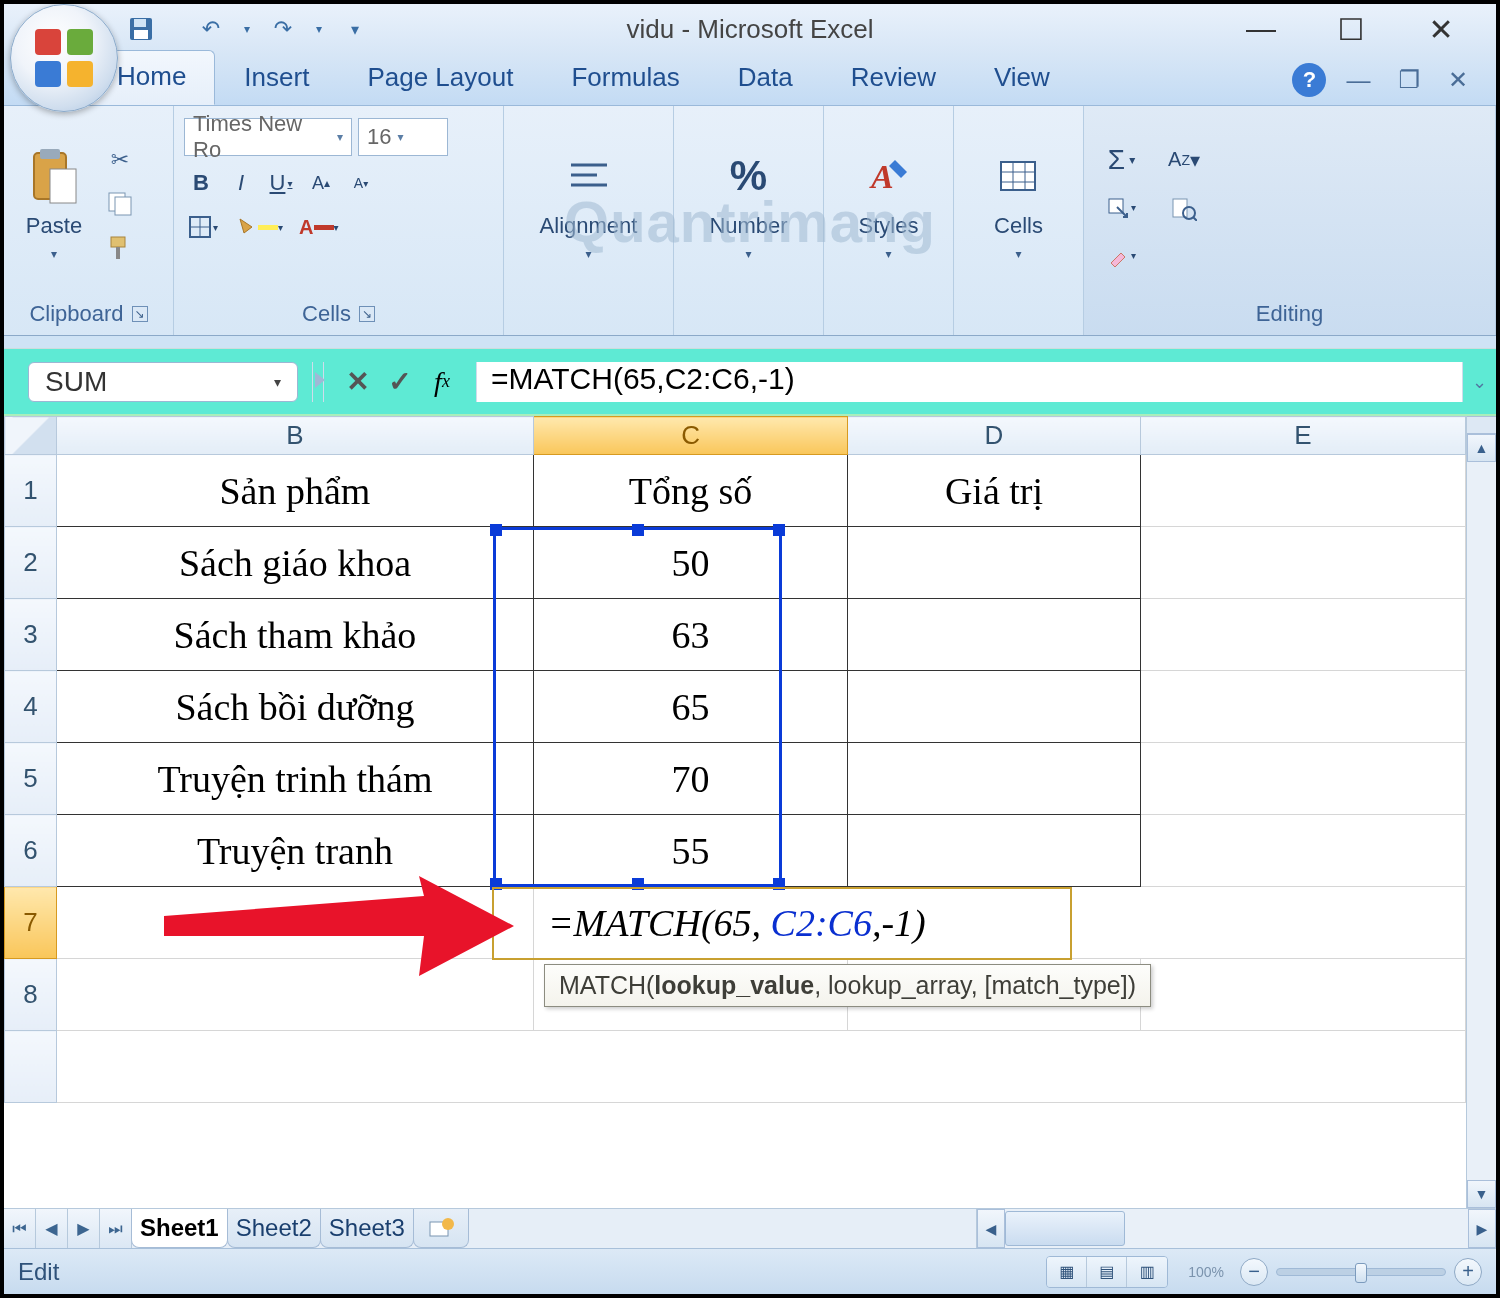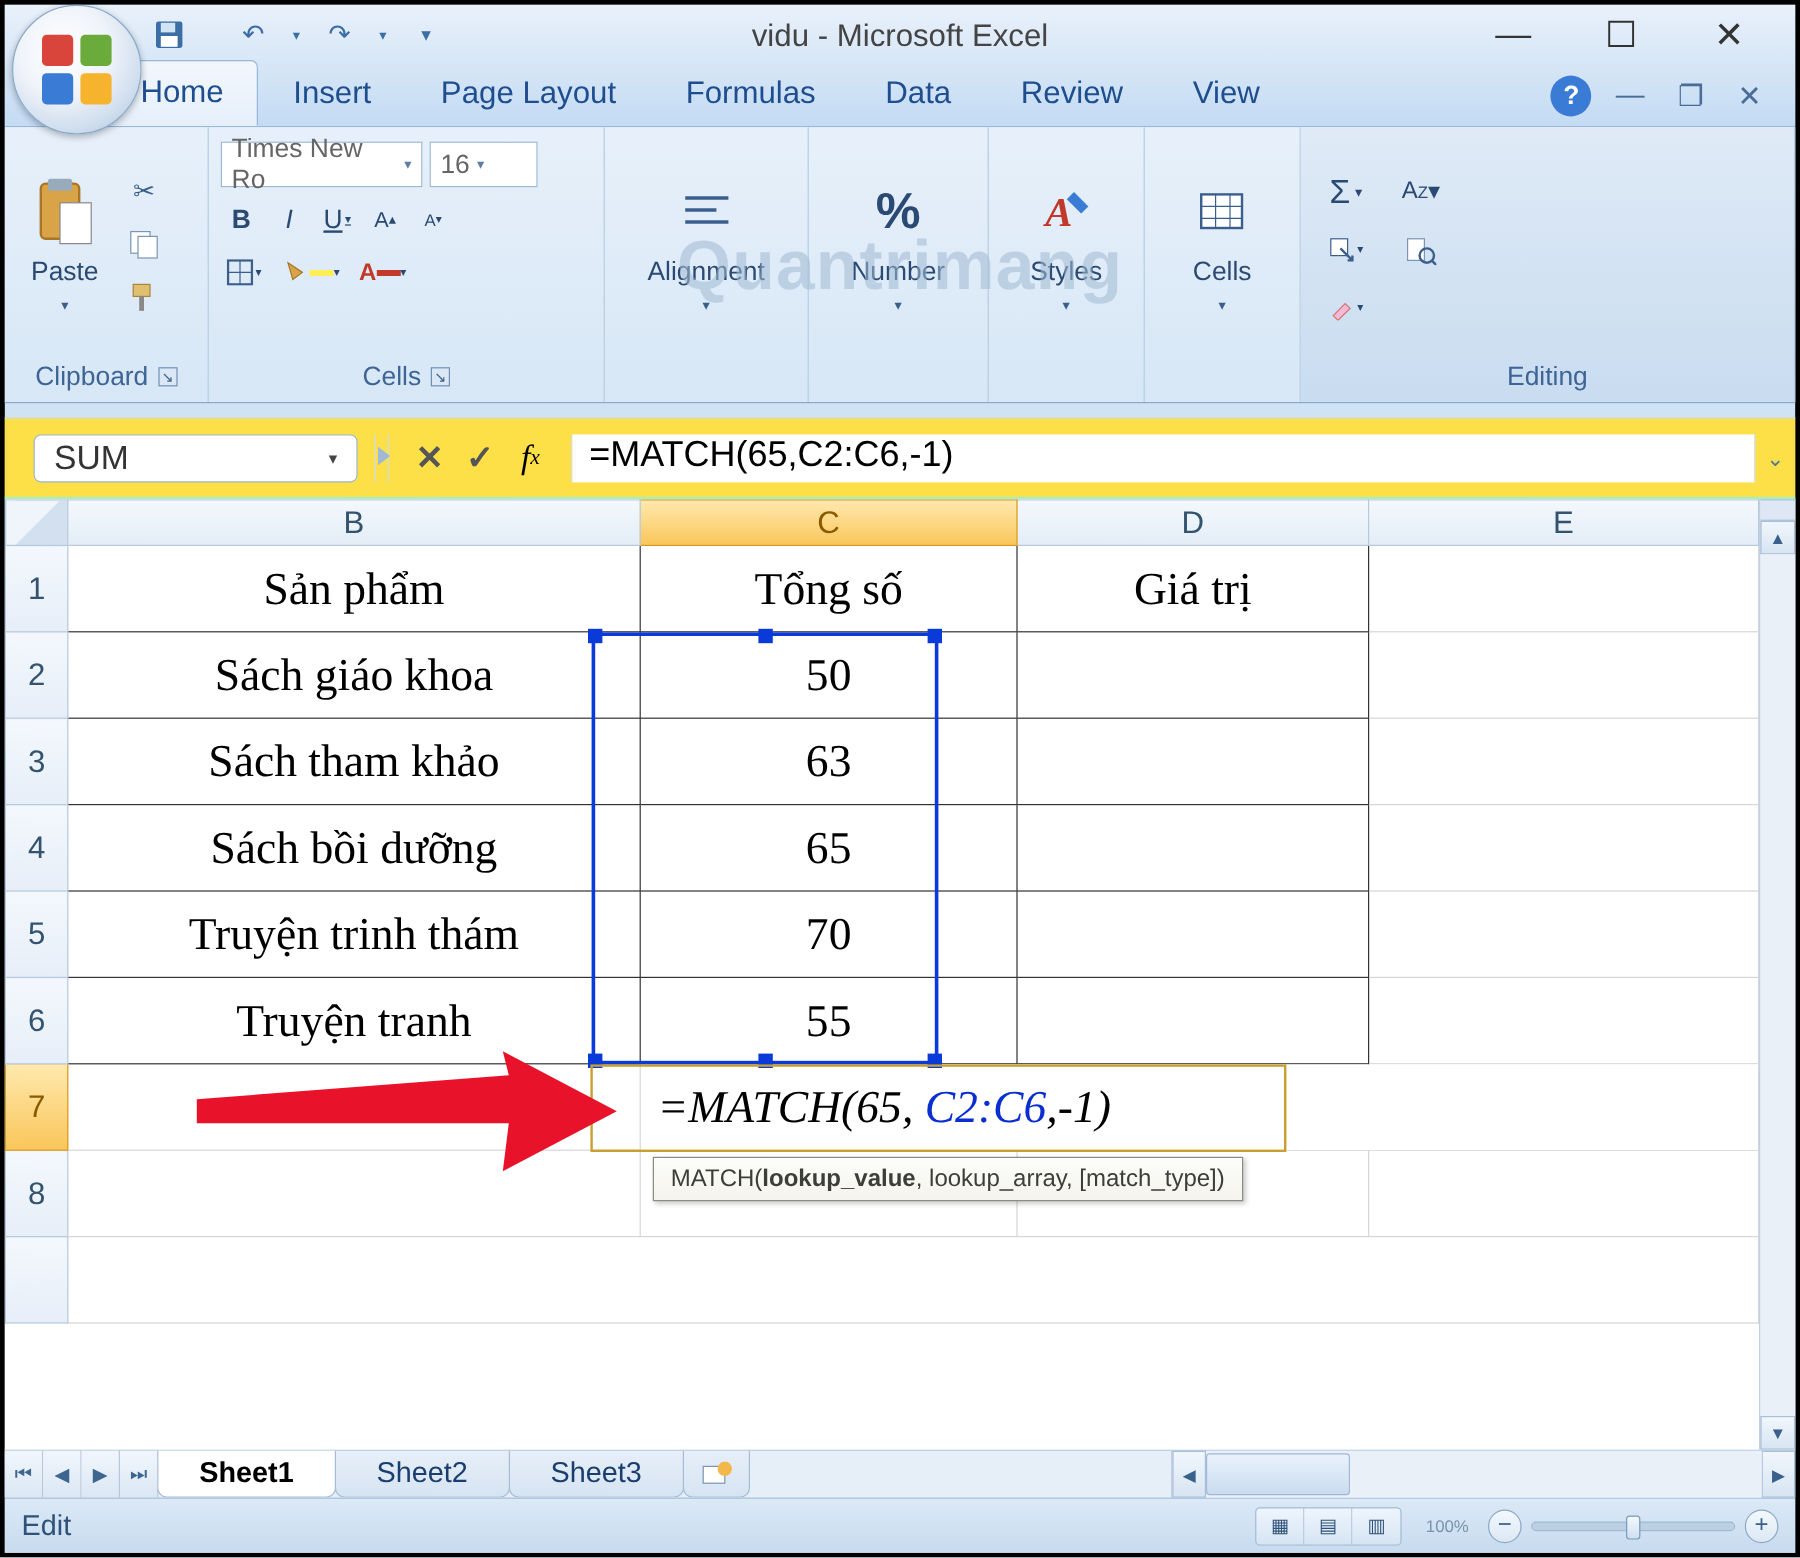--- a/index.html
+++ b/index.html
@@ -36,21 +36,21 @@
   .bigbtn .lbl { font-size:22px; color:#2a4a74; text-align:center; line-height:1.1;}
   .mini-stack { display:flex; flex-direction:column; gap:8px; }
   .mini { width:36px;height:36px; display:flex;align-items:center;justify-content:center; font-size:22px; color:#3b5f8c; }
   .combo { height:38px; background:#fff; border:1px solid #9cb7d4; display:flex; align-items:center; padding:0 8px; font-size:22px; color:#666; }
   .combo .dd { margin-left:6px; color:#5b7ea6; font-size:12px;}
   .btnrow { display:flex; gap:6px; }
   .rb { height:34px; min-width:34px; padding:0 4px; display:flex;align-items:center;justify-content:center; font-size:22px; color:#2a4a74; border:1px solid transparent; }
   .rb.bold{font-weight:bold;} .rb.ital{font-style:italic;} .rb.und{text-decoration:underline;}
   .watermark { position:absolute; left:50%; top:50%; transform:translate(-50%,-50%); font-size:58px; font-weight:bold; color:rgba(160,185,210,.55); white-space:nowrap; font-family:Arial,sans-serif; pointer-events:none; z-index:60; letter-spacing:1px;}
   
-  .fbar { height:68px; background:#fde047; border-top:1px solid #cdd; border-bottom:2px solid #aeb; display:flex; align-items:center; margin-top:12px;}
+  .fbar { height:68px; background:#5eead4; border-top:1px solid #cdd; border-bottom:2px solid #aeb; display:flex; align-items:center; margin-top:12px;}
   .namebox { width:270px; height:40px; background:#fff; border:1px solid #9cb7d4; border-radius:6px; margin:0 12px 0 24px; font-size:28px; color:#333; display:flex; align-items:center; padding:0 16px; font-family:Arial,sans-serif;}
   .namebox .dd2 { margin-left:auto; font-size:14px; color:#444;}
   .fb-btns { display:flex; gap:2px; padding:0 14px; border-left:1px solid #cfdceb; border-right:1px solid #cfdceb; height:40px; align-items:center;}
   .fb-btn { width:40px;height:36px; display:flex;align-items:center;justify-content:center; font-size:28px; color:#555; font-weight:bold;}
   .fb-btn.fx { font-style:italic; font-family:"Times New Roman",serif; color:#000; font-weight:normal; }
   .formula-input { flex:1; height:40px; background:#fff; border:none; font-size:30px; padding:0 14px; font-family:Arial,sans-serif; color:#000;}
   .fb-expand { width:34px;height:40px; display:flex;align-items:center;justify-content:center; color:#5176a0; font-size:18px; border-left:1px solid #cfdceb;}
   
   .sheet-area { flex:1; position:relative; background:#fff; display:flex; }
   .grid-wrap { flex:1; overflow:hidden; position:relative; }
@@ -60,33 +60,33 @@
   .colhead th.corner { width:48px; background:linear-gradient(135deg,#f0f5fb 50%,#d2e0ef 50%); }
   td.rowhead { width:48px; background:linear-gradient(#f4f8fd,#e6eef8); border:1px solid #b7c9dc; text-align:center; font-size:26px; color:#33536f;}
   td.rowhead.sel { background:linear-gradient(#ffe8ad,#f9c65a); color:#8a5a00; border-color:#d79a20;}
   td.cell { border:1px solid #333; height:72px; font-family:"Times New Roman",serif; font-size:38px; text-align:center; color:#000; background:#fff; padding:0 8px; white-space:nowrap;}
   td.cell.noborder { border:1px solid #d6d6d6; }
   td.cell.left { text-align:left; padding-left:14px;}
   .col-B{width:440px;} .col-C{width:290px;} .col-D{width:270px;} .col-E{width:300px;}
   .range-overlay { position:absolute; border:3px solid #0a3bd8; pointer-events:none; }
   .range-overlay .handle { position:absolute; width:12px;height:12px; background:#0a3bd8; }
   .yellow-select { position:absolute; border:2px dashed #d6a828; pointer-events:none; }
-  .tooltip { position:absolute; background:linear-gradient(#fdfdfb,#f4f3ec); border:1px solid #8c8c80; padding:6px 14px; font-size:20px; font-family:Arial,sans-serif; color:#3e3e38; white-space:nowrap; box-shadow:2px 2px 4px rgba(0,0,0,.2);}
+  .tooltip { position:absolute; background:linear-gradient(#fdfdfb,#f4f3ec); border:1px solid #8c8c80; padding:6px 14px; font-size:25px; font-family:Arial,sans-serif; color:#3e3e38; white-space:nowrap; box-shadow:2px 2px 4px rgba(0,0,0,.2);}
   .tooltip b{font-weight:bold;}
   .arrow { position:absolute; pointer-events:none; }
   .arrow svg { overflow:visible;}
   .vscroll { width:30px; background:#e6eef7; border-left:1px solid #b6c9dc; display:flex; flex-direction:column;}
   .vscroll .sbtn { height:28px; background:linear-gradient(#f1f6fc,#d7e5f2); border:1px solid #aabfda; display:flex;align-items:center;justify-content:center; font-size:14px; color:#39608c;}
   .vscroll .track { flex:1; background:#e9f0f8;}
   .vscroll .split { height:18px; background:#dde8f4; border-top:1px solid #aabfda; border-bottom:1px solid #aabfda;}
   
   .sheet-tabs { height:40px; background:#e6eef7; border-top:1px solid #b6c9dc; display:flex; align-items:stretch;}
   .tabnav { display:flex; }
   .tabnav .nv { width:32px; border-right:1px solid #b6c9dc; display:flex;align-items:center;justify-content:center; font-size:16px; color:#3c6590; background:linear-gradient(#f1f6fc,#dbe7f4);}
-  .sheet-tab { padding:0 34px; display:flex; align-items:center; font-size:24px; color:#1a3f6e; border:1px solid #a6bcd6; border-top:none; background:linear-gradient(#e7eff8,#d6e4f2); margin-left:-1px; border-radius:0 0 8px 8px;}
+  .sheet-tab { padding:0 8px; display:flex; align-items:center; font-size:24px; color:#1a3f6e; border:1px solid #a6bcd6; border-top:none; background:linear-gradient(#e7eff8,#d6e4f2); margin-left:-1px; border-radius:0 0 8px 8px;}
   .sheet-tab.active { background:#fff; font-weight:bold; color:#000; z-index:1; position:relative;}
   .sheet-tab.new { padding:0 14px; }
   .hscroll { margin-left:auto; display:flex; align-items:stretch; width:520px; border-left:1px solid #b6c9dc;}
   .hscroll .sbtn { width:28px; background:linear-gradient(#f1f6fc,#d7e5f2); border:1px solid #aabfda; display:flex;align-items:center;justify-content:center; font-size:14px; color:#39608c;}
   .hscroll .htrack { flex:1; background:#e9f0f8; position:relative;}
   .hscroll .hthumb { position:absolute; left:0; top:2px; bottom:2px; width:120px; background:linear-gradient(#eaf2fb,#cadcf0); border:1px solid #9fb9d6; border-radius:3px;}
   
   .statusbar { height:46px; background:linear-gradient(#dce9f6,#c7dbef); border-top:1px solid #a8c0da; display:flex; align-items:center; padding:0 14px; font-size:24px; color:#2f527a;}
   .statusbar .views { margin-left:auto; display:flex; gap:0; border:1px solid #9fb9d6; border-radius:4px; overflow:hidden;}
   .statusbar .vbtn { width:40px; height:30px; display:flex;align-items:center;justify-content:center; background:linear-gradient(#eef5fc,#d6e5f3); font-size:16px; border-right:1px solid #b6c9dc;}

